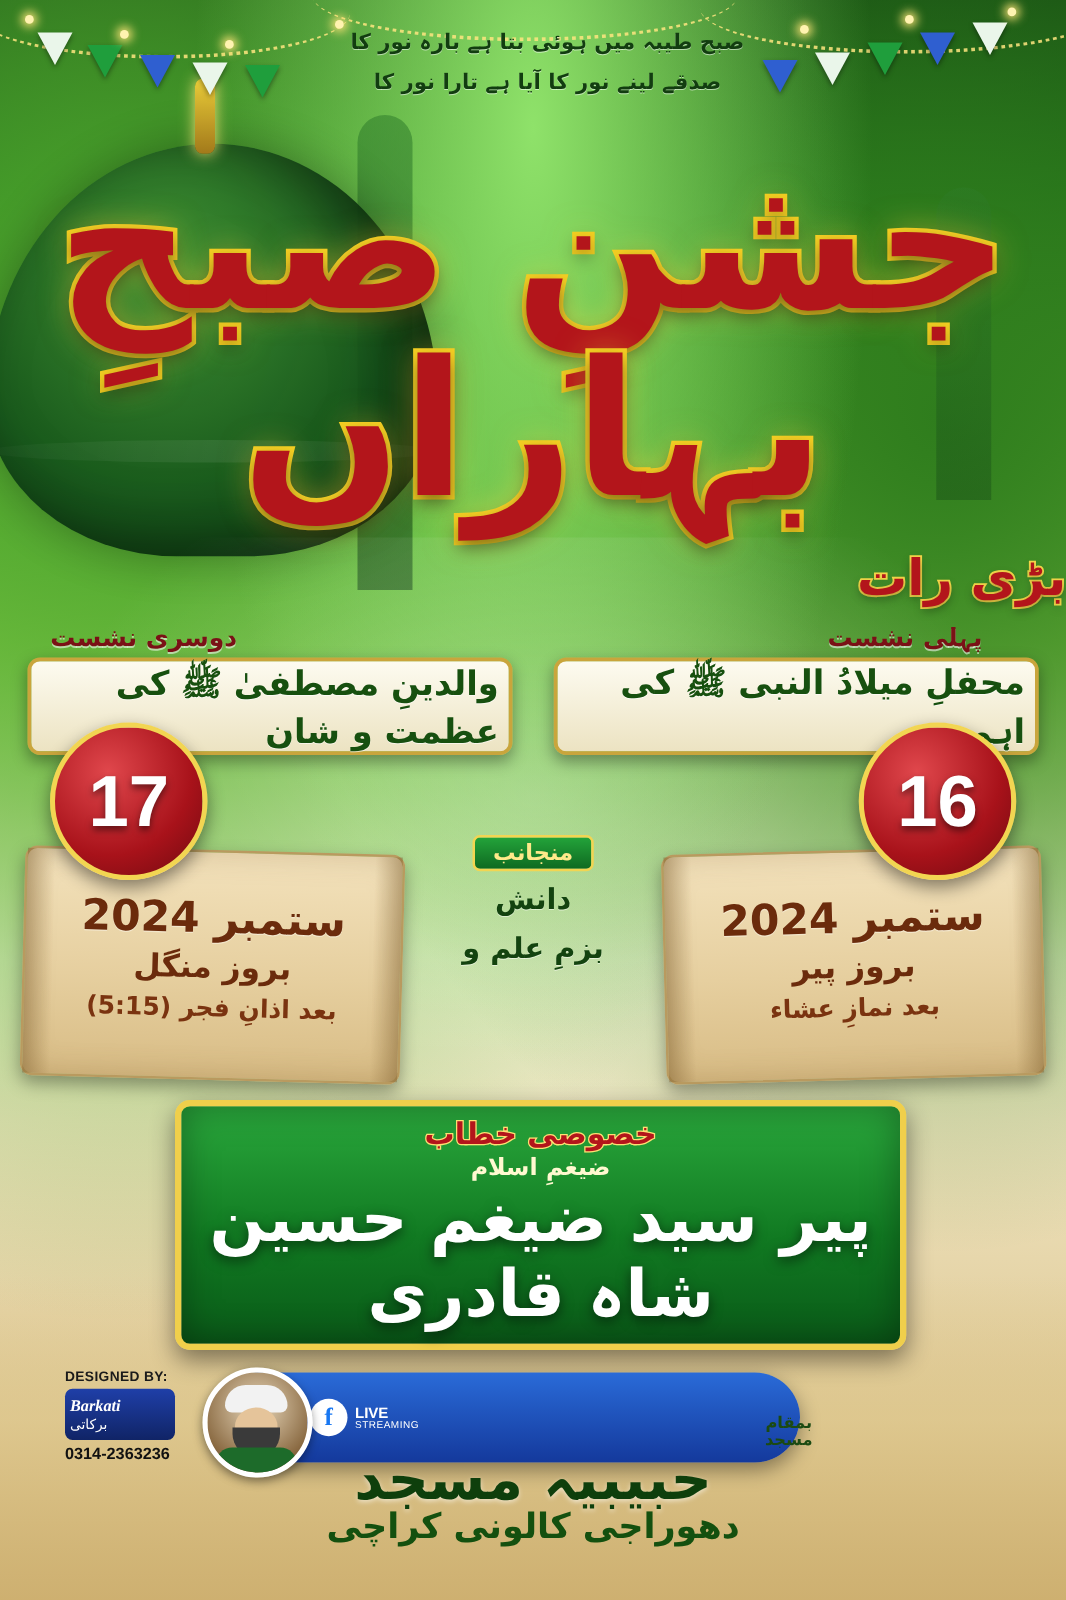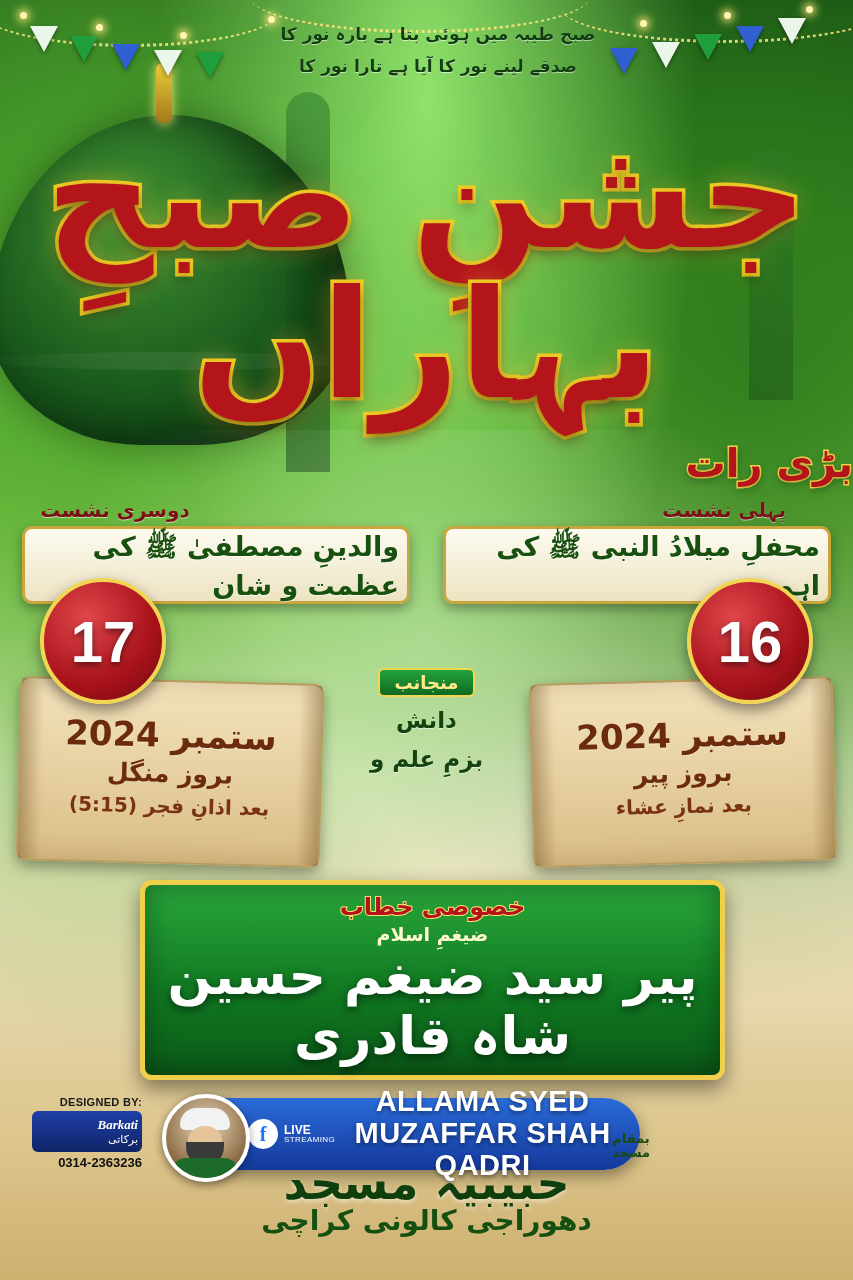--- a/index.html
+++ b/index.html
@@ -163,21 +163,21 @@
     font-family:"DejaVu Sans",sans-serif;direction:rtl;color:#fff9d0;
     font-size:19px;font-weight:bold;margin-top:2px;
   }
   .speaker-name{
     font-family:"DejaVu Sans",sans-serif;direction:rtl;color:#ffffff;
     font-size:52px;font-weight:bold;line-height:1.15;margin-top:2px;
     text-shadow:0 3px 10px rgba(0,0,0,.55);
   }
   
   .designer{
-    position:absolute;left:32px;top:1096px;width:110px;text-align:right;color:#1a1a1a;
+    position:absolute;left:52px;top:1096px;width:88px;text-align:left;color:#1a1a1a;
   }
   .designer .lbl{font-size:11px;font-weight:bold;letter-spacing:.3px;}
   .designer .card{
     margin-top:3px;background:linear-gradient(180deg,#1f3fa8,#102466);
     border-radius:6px;padding:6px 4px;color:#fff;
   }
   .designer .brand{font-family:"Liberation Serif",serif;font-style:italic;font-size:13px;font-weight:bold;}
   .designer .brand-ur{font-family:"DejaVu Sans",sans-serif;direction:rtl;font-size:11px;}
   .designer .phone{font-size:13px;font-weight:bold;margin-top:3px;color:#111;}
   
@@ -333,24 +333,20 @@
       <div class="turban"></div>
         <div class="face"></div>
         <div class="beard"></div>
         <div class="body"></div>
     </div>
     <div class="fb">f</div>
     <div class="live">
       <span>LIVE</span>
       <small>STREAMING</small>
     </div>
-    <div class="live-name">
-      <div>ALLAMA SYED</div>
-      <div>MUZAFFAR SHAH QADRI</div>
-    </div>
   </div>
 
   <div class="venue">
     <div class="venue-badge urdu">
       <div>بمقام</div>
       <div>مسجد</div>
     </div>
     <div class="venue-text">حبیبیہ مسجد</div>
     <div class="venue-sub">دھوراجی کالونی کراچی</div>
   </div>

